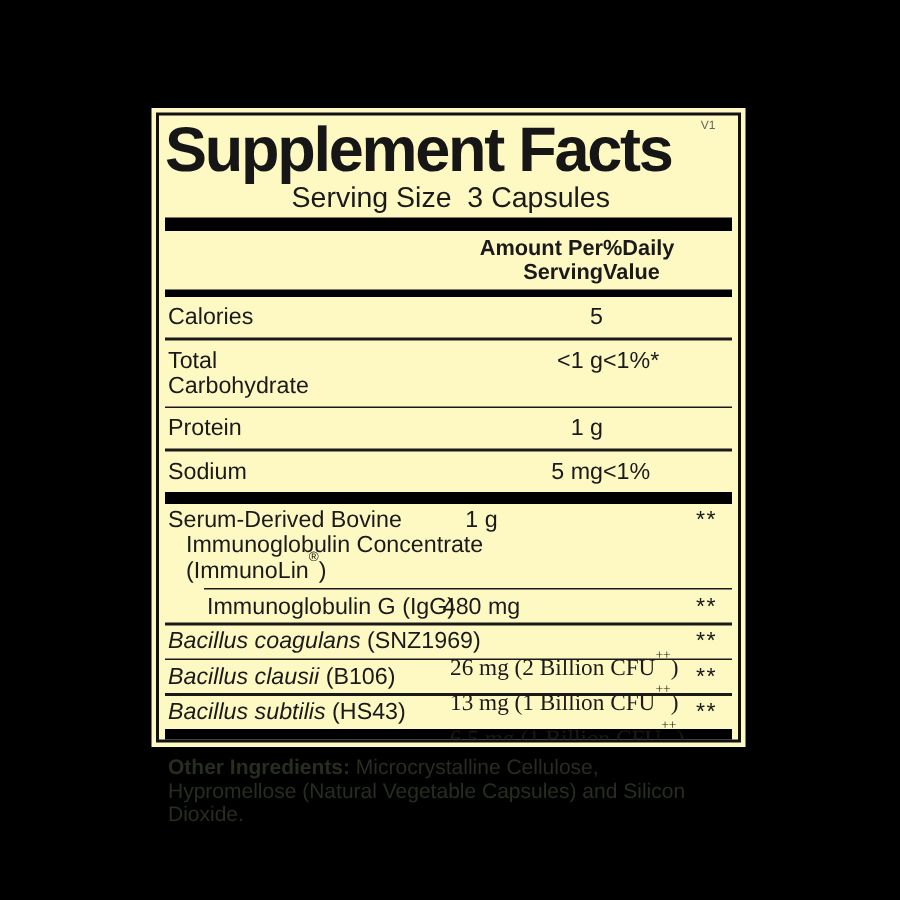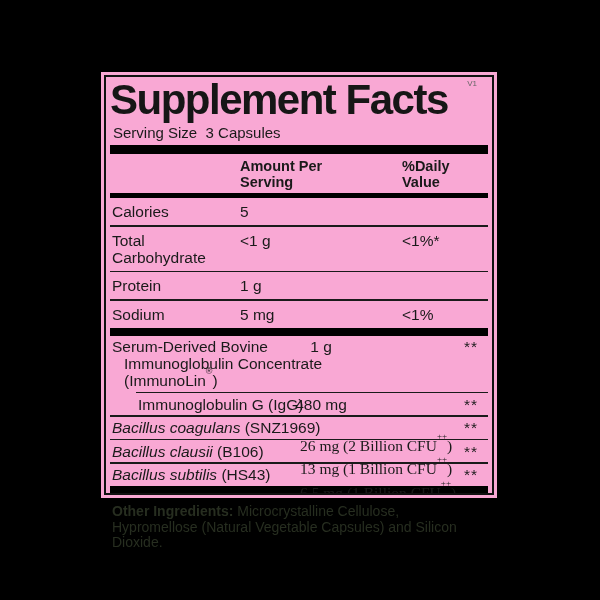--- a/index.html
+++ b/index.html
@@ -2,44 +2,44 @@
 <html><head>
 <meta charset="utf-8">
 <style>
   html,body{margin:0;padding:0;}
   body{
     width:600px;height:600px;background:#000;position:relative;overflow:hidden;
     font-family:"Liberation Sans","DejaVu Sans",sans-serif;color:#1a1a1a;
   }
   .panel{
     position:absolute;left:101px;top:72px;width:396px;height:426px;
-    background:#f9a8d4;box-sizing:border-box;padding:3px;
+    background:#fef9c3;box-sizing:border-box;padding:3px;
   }
   .inner{
     border:2px solid #111;height:100%;box-sizing:border-box;
     padding:0 4px;position:relative;overflow:hidden;
   }
   .title-row{position:relative;height:46px;}
   .title{
     margin:0;font-size:42px;font-weight:700;letter-spacing:-1.5px;
     line-height:46px;white-space:nowrap;color:#161616;
   }
   .version{
     position:absolute;top:2px;right:11px;font-size:8px;color:#666;letter-spacing:0;
   }
-  .serving{font-size:15px;line-height:19px;padding-left:3px;white-space:pre;}
+  .serving{font-size:19px;line-height:19px;padding-left:3px;white-space:pre;text-align:center;}
   .bar{background:#000;}
   .bar.thick{height:9px;margin-top:3px;}
   .bar.mid{height:5px;}
   .bar.sect{height:8px;}
   .rule{height:1.5px;background:#1a1a1a;}
   .rule.inset{margin-left:26px;}
   .head-row{display:flex;padding:4px 0 3px;font-weight:700;font-size:14.5px;line-height:16px;}
   .head-row .c-name{flex:1;}
-  .c-amt{width:162px;text-align:left;}
+  .c-amt{width:162px;text-align:right;}
   .c-dv{width:86px;text-align:left;padding-right:8px;box-sizing:border-box;}
   .row{display:flex;font-size:15.5px;line-height:17px;padding:5px 0;}
   .row .c-name{flex:1;padding-left:2px;}
   .arow{position:relative;font-size:15.5px;line-height:17px;padding:2.5px 0;min-height:17px;}
   .a-name{padding-left:2px;padding-right:80px;}
   .a-name .l2{padding-left:12px;}
   .a-name.indent{padding-left:28px;}
   .a-amt-center{position:absolute;left:128px;top:2.5px;width:166px;text-align:center;white-space:nowrap;}
   .a-amt-left{position:absolute;left:190px;top:20px;white-space:nowrap;font-family:Liberation Serif, serif;}
   .a-dv{position:absolute;right:10px;top:2.5px;letter-spacing:1px;}

